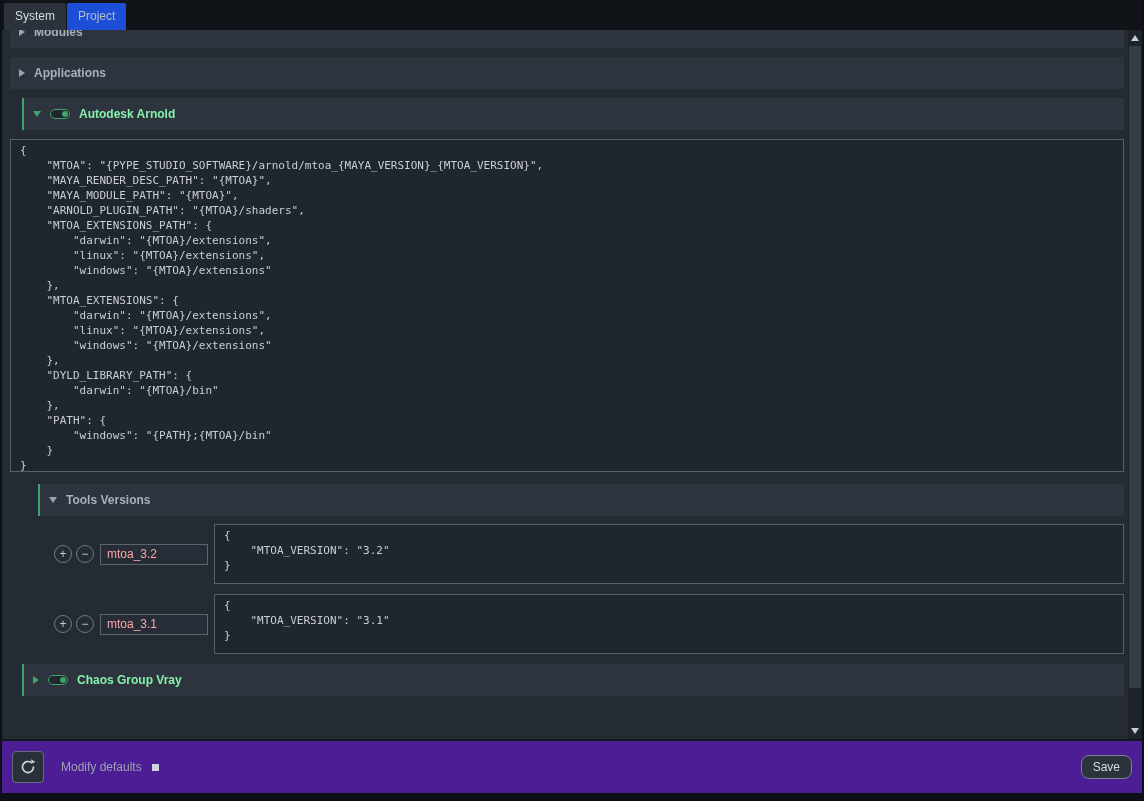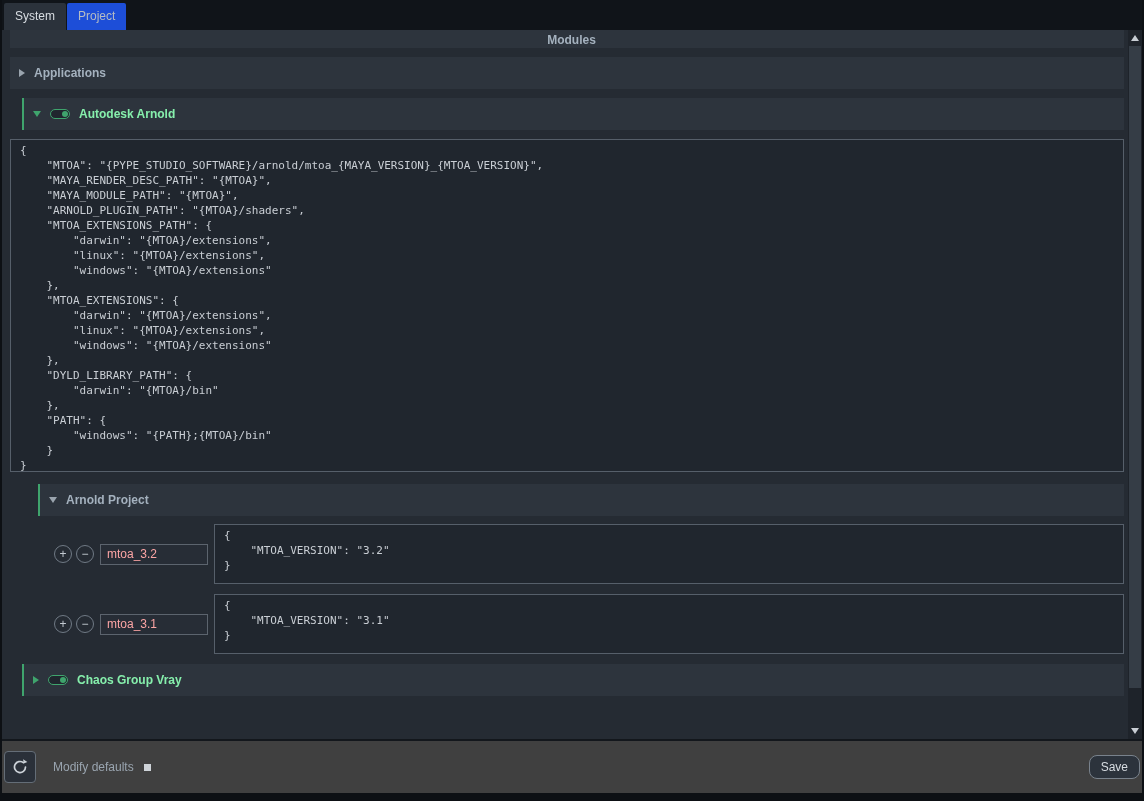--- a/index.html
+++ b/index.html
@@ -26,21 +26,21 @@
   .sec {
     height:32px; display:flex; align-items:center; gap:9px;
     background:#2d343d; margin-bottom:9px; padding-left:9px; cursor:default;
   }
   .sec .label { font-size:12px; font-weight:700; color:#a4b1be; }
   .sec.green-edge { border-left:2px solid #3fa46d; }
   .sec.plugin .label { color:#86efac; }
   .lvl0 { margin-left:8px; }
   .lvl1 { margin-left:20px; }
   .lvl2 { margin-left:36px; }
-  .clipped { margin-top:-14px;flex-direction:column; }
+  .clipped { margin-top:-14px; }
   
   .chev { width:0; height:0; flex:0 0 auto; }
   .chev.right { border-left:6px solid #9aa4ae; border-top:4px solid transparent; border-bottom:4px solid transparent; }
   .chev.down  { border-top:6px solid #9aa4ae; border-left:4px solid transparent; border-right:4px solid transparent; }
   .chev.green.right { border-left-color:#3fa46d; }
   .chev.green.down  { border-top-color:#3fa46d; }
   
   .toggle {
     width:20px; height:10px; border:1px solid #3fa46d; border-radius:6px;
     background:#20262e; position:relative; flex:0 0 auto; cursor:pointer;
@@ -79,22 +79,22 @@
   
   .scrollbar { flex:0 0 14px; background:#1e232a; position:relative; }
   .sb-arrow { position:absolute; left:0; width:14px; height:14px; display:flex; align-items:center; justify-content:center; cursor:pointer; }
   .sb-arrow.up { top:1px; }
   .sb-arrow.down { bottom:1px; }
   .tri-up { width:0; height:0; border-bottom:6px solid #c8cdd3; border-left:4px solid transparent; border-right:4px solid transparent; }
   .tri-down { width:0; height:0; border-top:6px solid #c8cdd3; border-left:4px solid transparent; border-right:4px solid transparent; }
   .sb-thumb { position:absolute; left:1px; right:1px; top:16px; height:642px; background:#353d46; cursor:pointer; }
   
   .footer {
-    flex:0 0 54px; border-top:2px solid #13171c; background:#404040;
-    display:flex; align-items:center; padding:0 2px;
+    flex:0 0 54px; border-top:2px solid #13171c; background:#4c1d95;
+    display:flex; align-items:center; padding:0 10px;
   }
   .refresh-btn {
     width:32px; height:32px; border:1px solid #646d77; border-radius:4px;
     background:#2a3039; display:flex; align-items:center; justify-content:center; cursor:pointer;
   }
   .modify-label { margin-left:17px; font-size:12px; color:#9aa5b0; }
   .defaults-checkbox { width:7px; height:7px; background:#ced3d8; margin-left:10px; cursor:pointer; }
   .spacer { flex:1; }
   .save-btn {
     padding:4px 11px; font-size:12px; color:#d7dce1; background:#2c333c;
@@ -152,21 +152,21 @@
         "darwin": "{MTOA}/bin"
     },
     "PATH": {
         "windows": "{PATH};{MTOA}/bin"
     }
 }</textarea>
       </div>
 
       <div class="sec lvl2 green-edge versions-header">
         <span class="chev down"></span>
-        <span class="label">Arnold Project</span>
+        <span class="label">Tools Versions</span>
       </div>
 
       <div class="version-row">
         <button class="round-btn">+</button>
         <button class="round-btn">−</button>
         <input class="name-input" type="text" spellcheck="false" value="mtoa_3.2" style="">
         <textarea class="json" spellcheck="false" style="">{
     "MTOA_VERSION": "3.2"
 }</textarea>
       </div>

